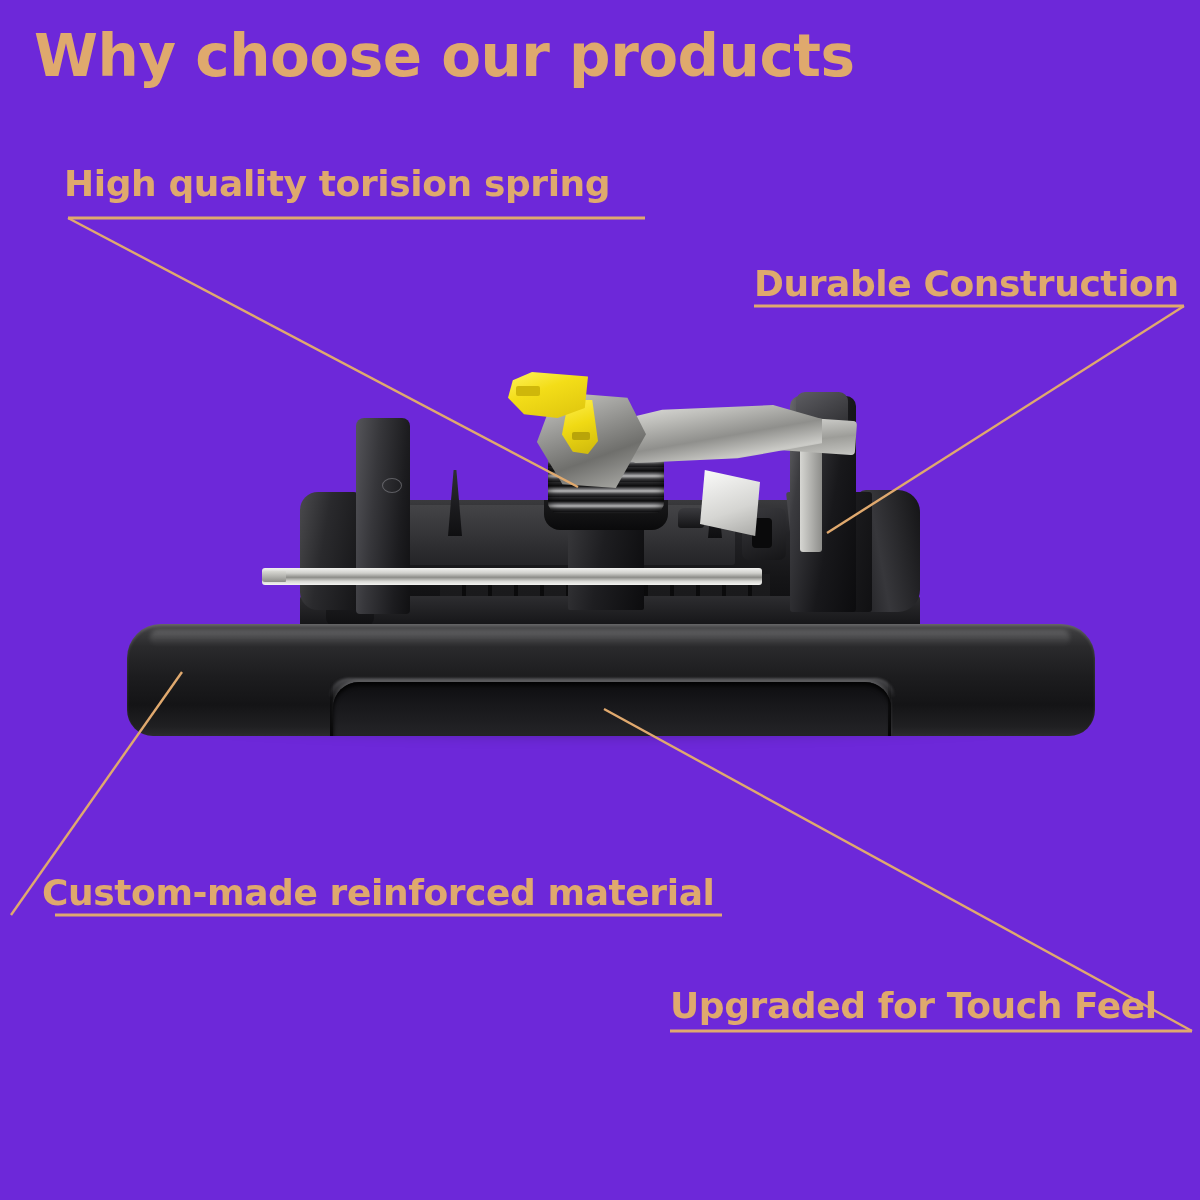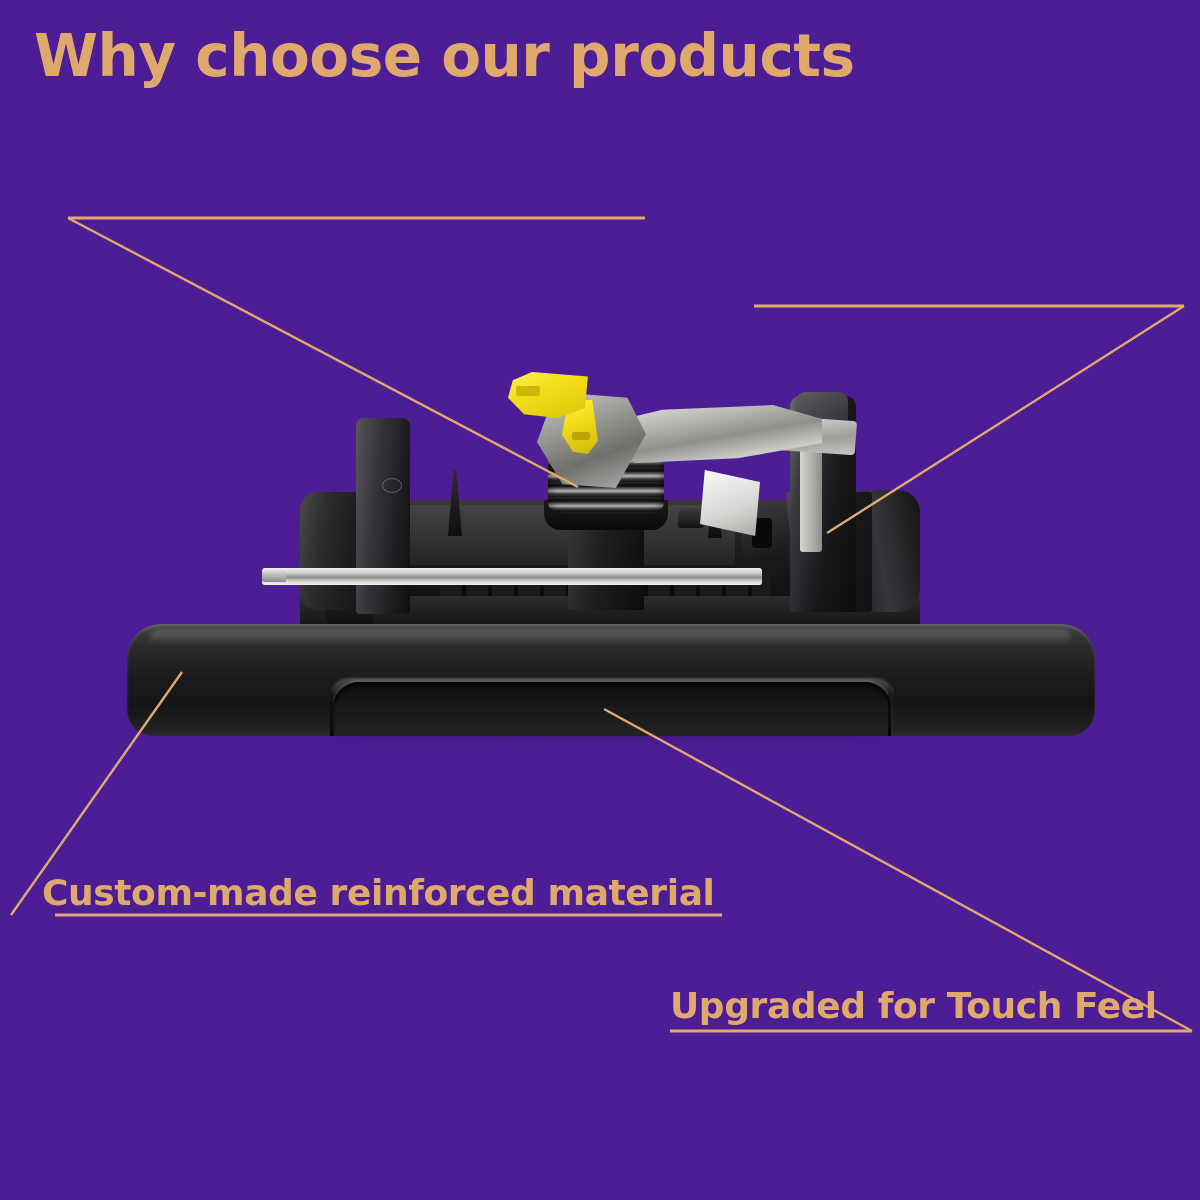--- a/index.html
+++ b/index.html
@@ -4,21 +4,21 @@
 <style>
   html, body {
     margin: 0;
     padding: 0;
     background: #ffffff;
   }
   #page {
     position: relative;
     width: 1200px;
     height: 1200px;
-    background: #4c1d95;
+    background: #6d28d9;
     overflow: hidden;
     font-family: "Liberation Sans", sans-serif;
   }
 
   
   #headline {
     position: absolute;
     left: 34px;
     top: 26px;
     font-family: "DejaVu Sans", sans-serif;
@@ -500,16 +500,18 @@
     <line x1="670" y1="1031" x2="1192" y2="1031" stroke="#e0a96e" stroke-width="3"></line>
 
     <line x1="68" y1="218" x2="578" y2="487" stroke="#e0a96e" stroke-width="2.4"></line>
     <line x1="1184" y1="306" x2="827" y2="533" stroke="#e0a96e" stroke-width="2.4"></line>
     <line x1="182" y1="672" x2="11" y2="915" stroke="#e0a96e" stroke-width="2.4"></line>
     <line x1="604" y1="709" x2="1192" y2="1031" stroke="#e0a96e" stroke-width="2.4"></line>
   </svg>
 
   <div id="headline">Why choose our products</div>
 
+  <div class="callout" id="label-spring">High quality torision spring</div>
+  <div class="callout" id="label-durable">Durable Construction</div>
   <div class="callout" id="label-material">Custom-made reinforced material</div>
   <div class="callout" id="label-touch">Upgraded for Touch Feel</div>
 
 </div>
 
 </body></html>

